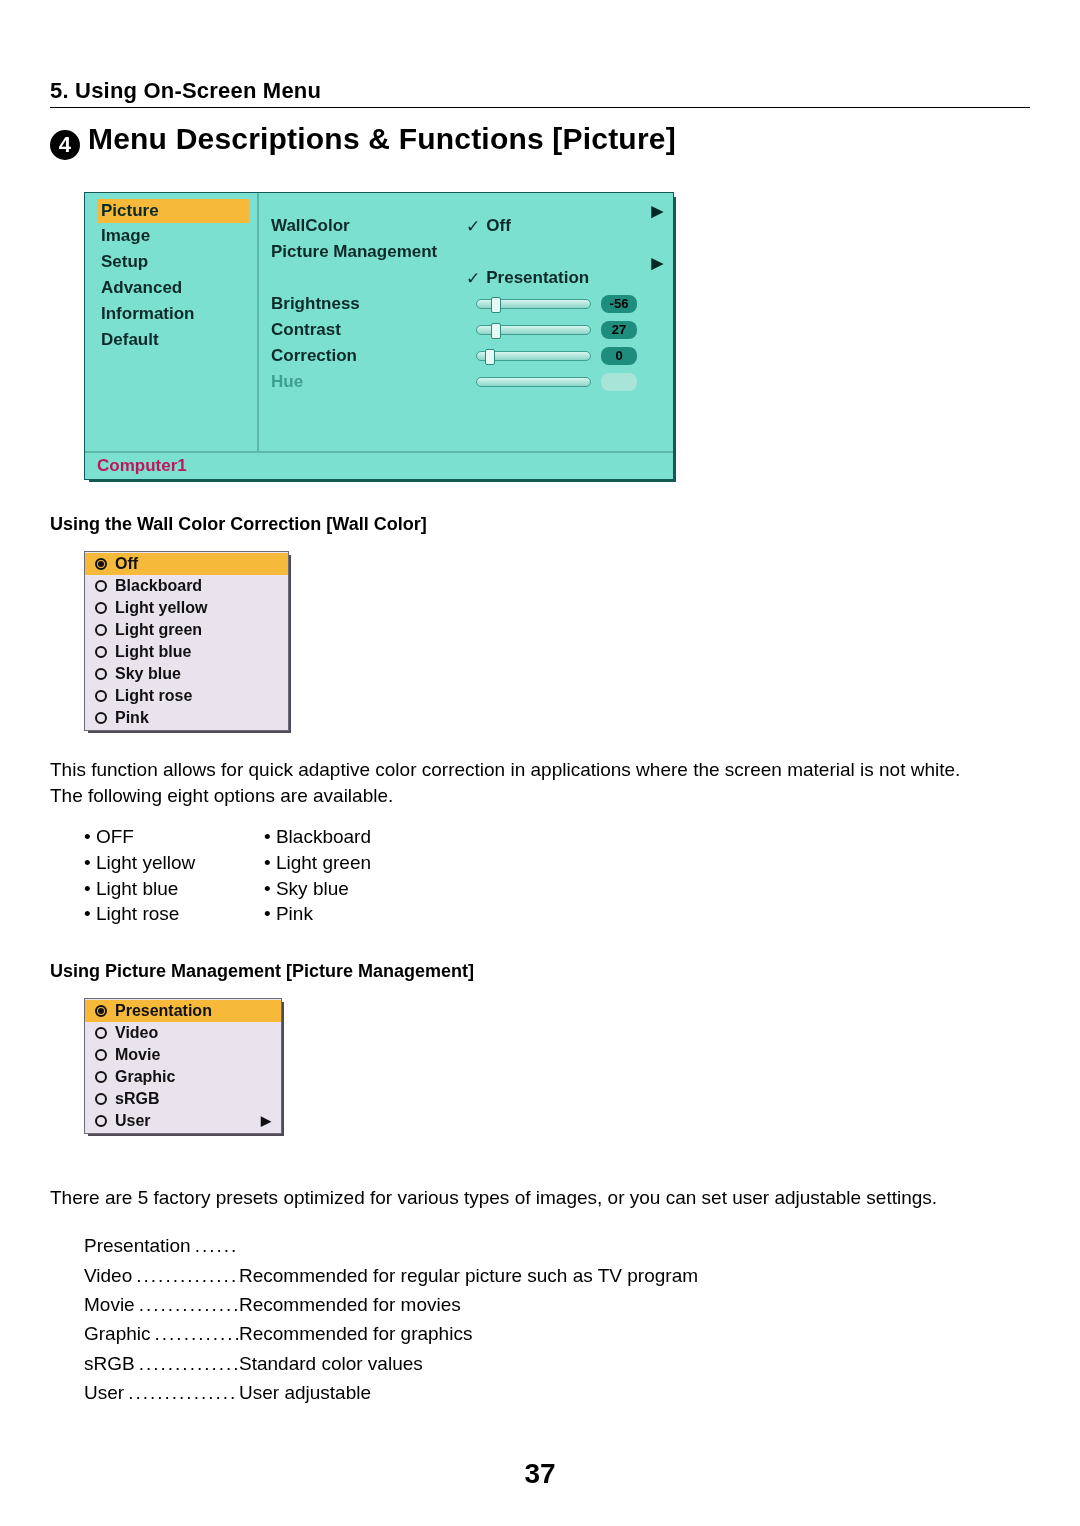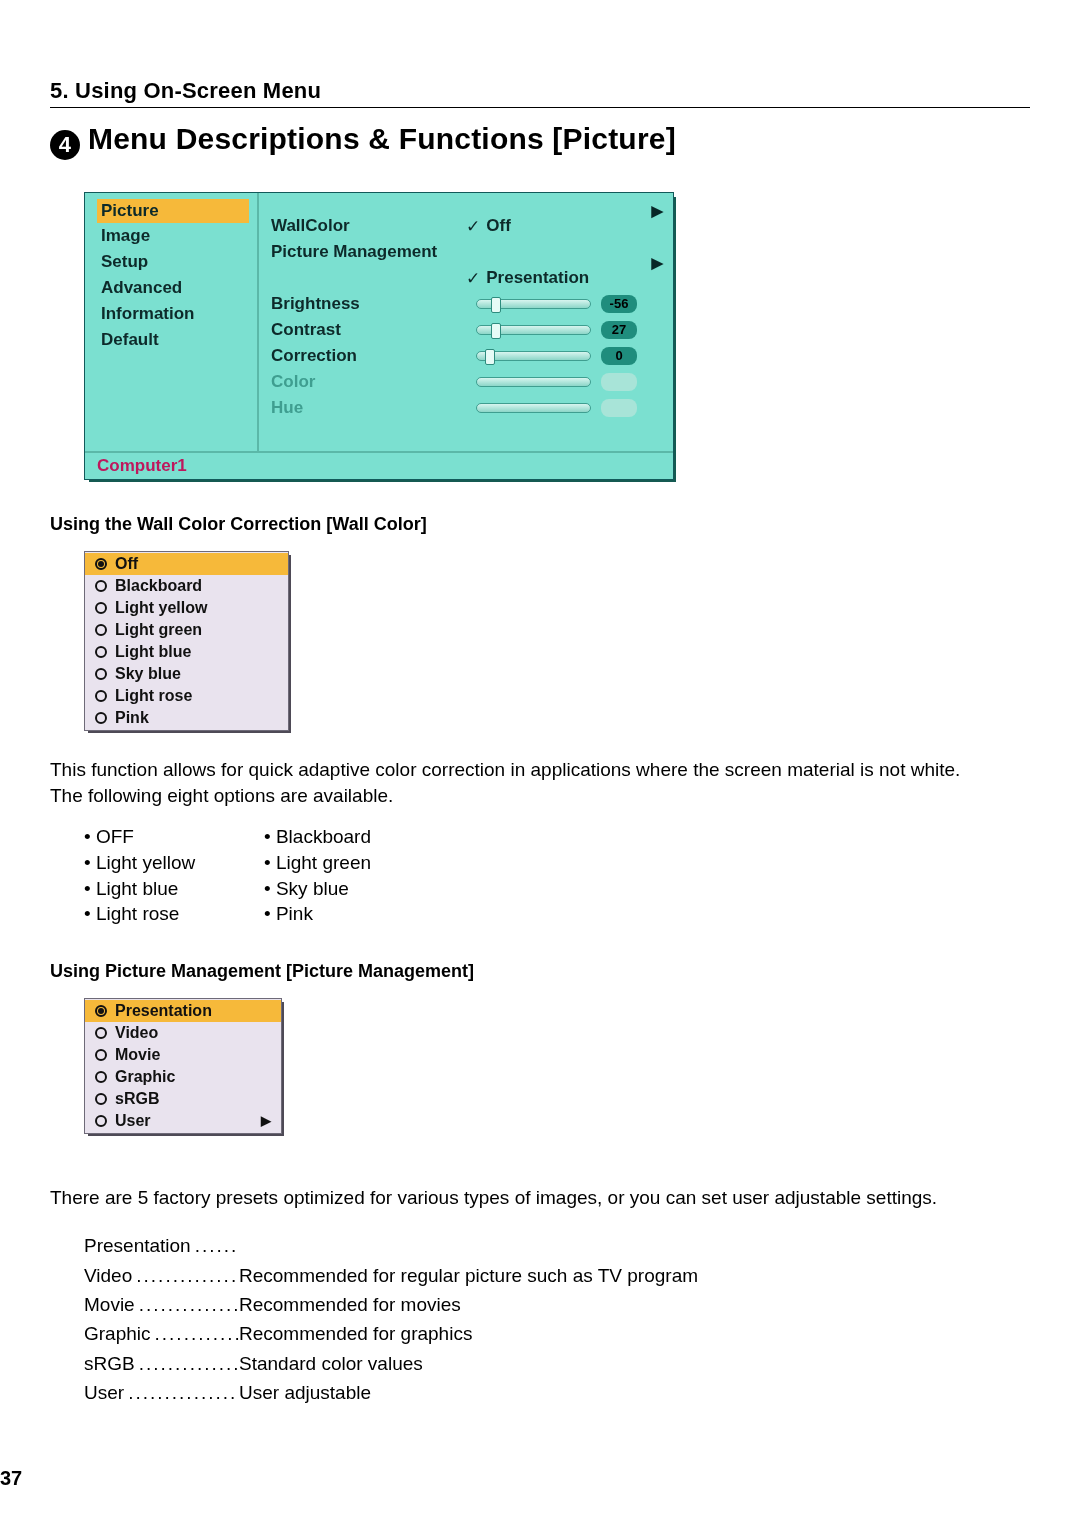--- a/index.html
+++ b/index.html
@@ -182,21 +182,21 @@
   .def-list { margin:20px 0 0 34px; }
   .def-row { display:flex; font-size:19px; line-height:1.55; }
   .def-term { width:155px; position:relative; overflow:hidden; white-space:nowrap; }
   .def-term::after {
     content:"........................................................";
     letter-spacing:2px;
     position:absolute;
     padding-left:4px;
   }
   .def-val {}
-  .pagenum { position:absolute; bottom:36px; left:0; right:0; text-align:left; font-weight:800; font-size:20px; }
+  .pagenum { position:absolute; bottom:36px; left:0; right:0; text-align:center; font-weight:800; font-size:28px; }
 </style>
 </head>
 <body>
 
 <div class="hdr-right">5. Using On-Screen Menu</div>
 <hr class="hdr-rule">
 <div class="h1">
   <span class="h1-num">4</span><span>Menu Descriptions &amp; Functions [Picture]</span>
 </div>
 
@@ -248,27 +248,20 @@
           <span class="pp-num">27</span>
         </span>
       </div>
       <div class="pp-row">
         <span class="pp-lbl">Correction</span>
         <span class="pp-val">
           <span class="pp-slider">
               <span class="pp-thumb" style="left:8px"></span>
             </span>
           <span class="pp-num">0</span>
-        </span>
-      </div>
-      <div class="pp-row dis">
-        <span class="pp-lbl">Color</span>
-        <span class="pp-val">
-          <span class="pp-slider"></span>
-          <span class="pp-num dis"></span>
         </span>
       </div>
       <div class="pp-row dis">
         <span class="pp-lbl">Hue</span>
         <span class="pp-val">
           <span class="pp-slider"></span>
           <span class="pp-num dis"></span>
         </span>
       </div>
     </div>

